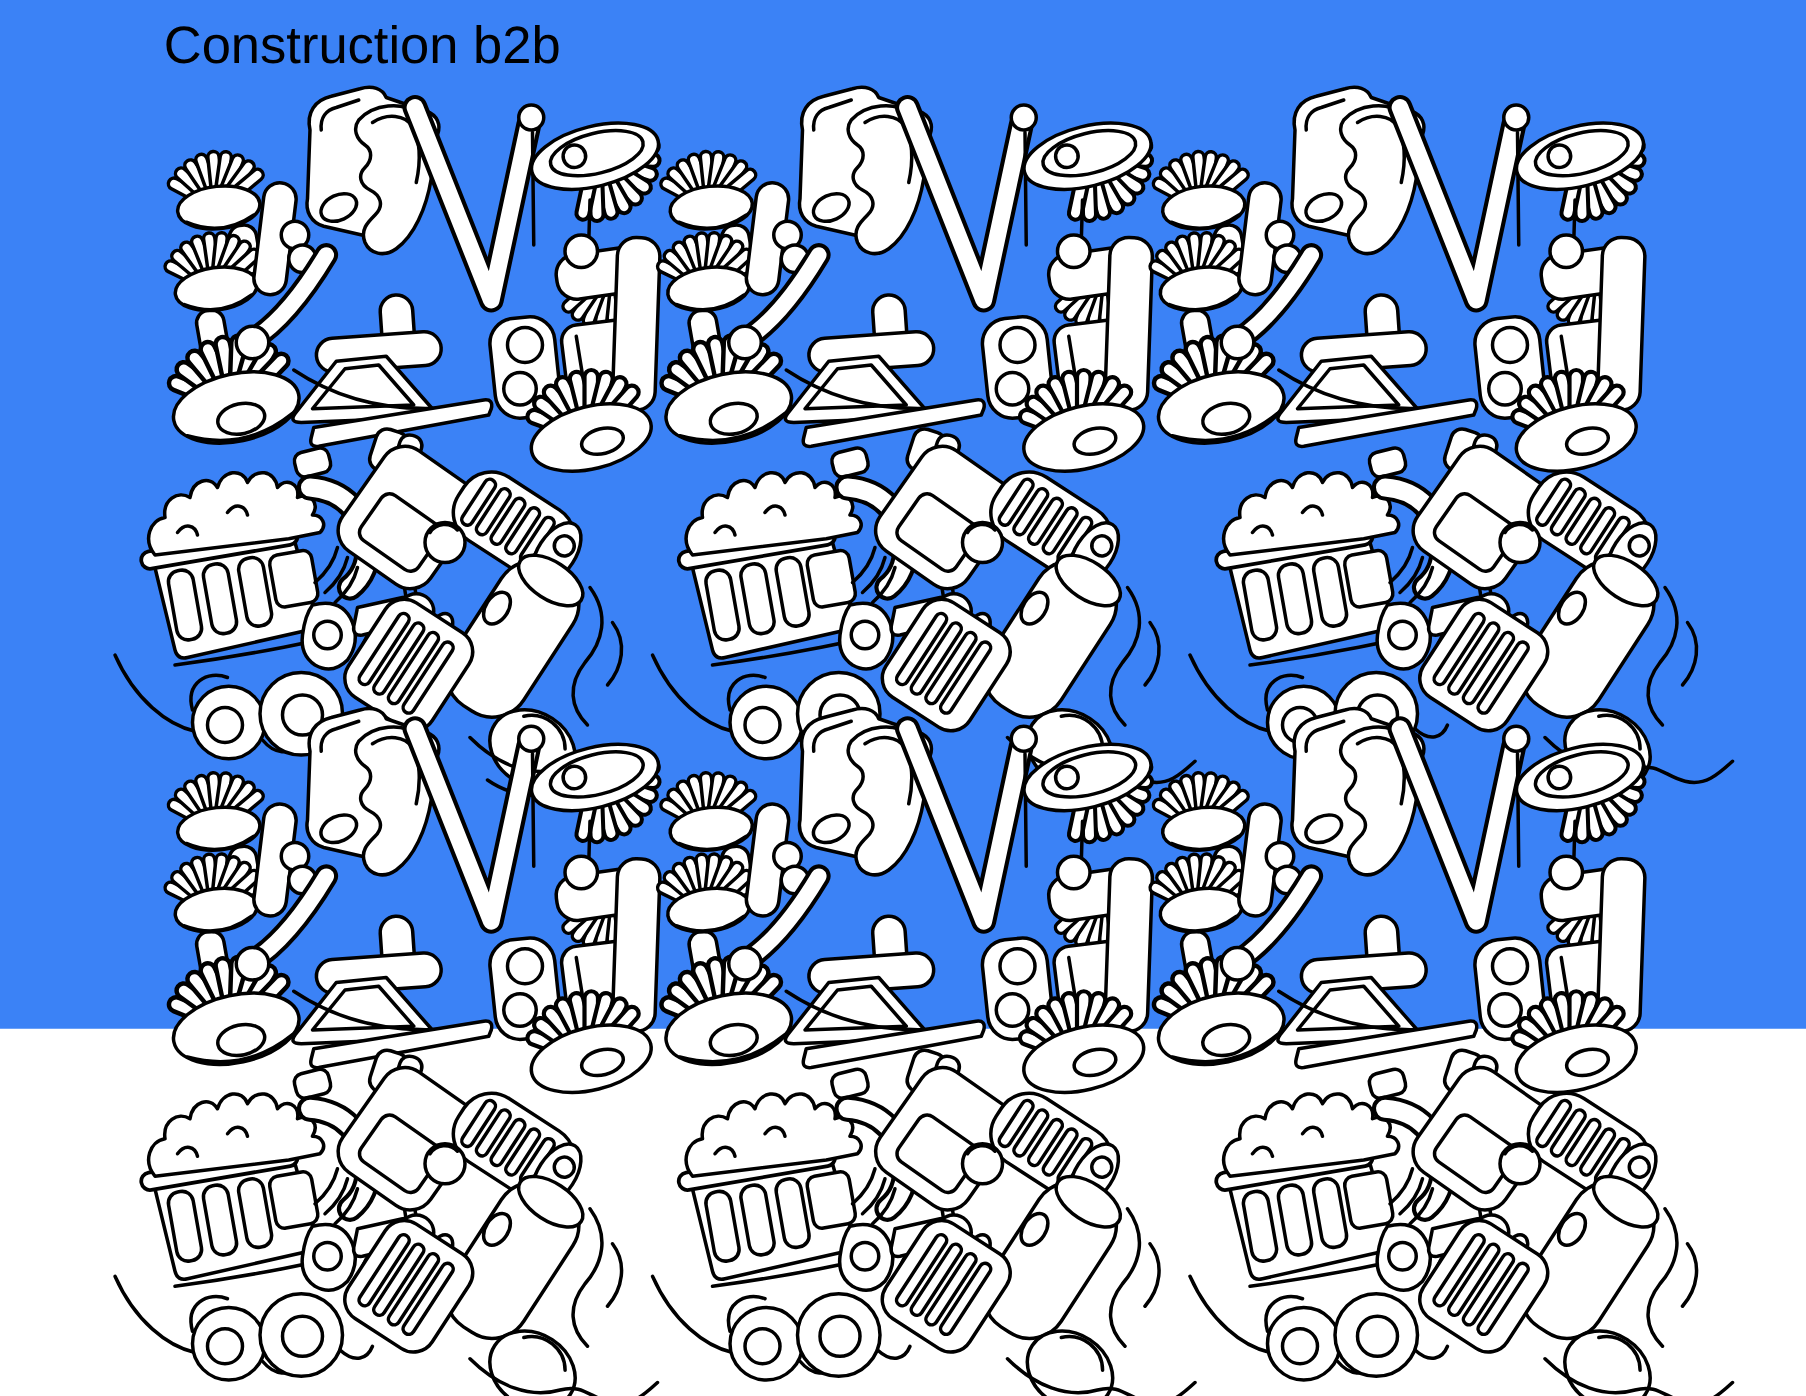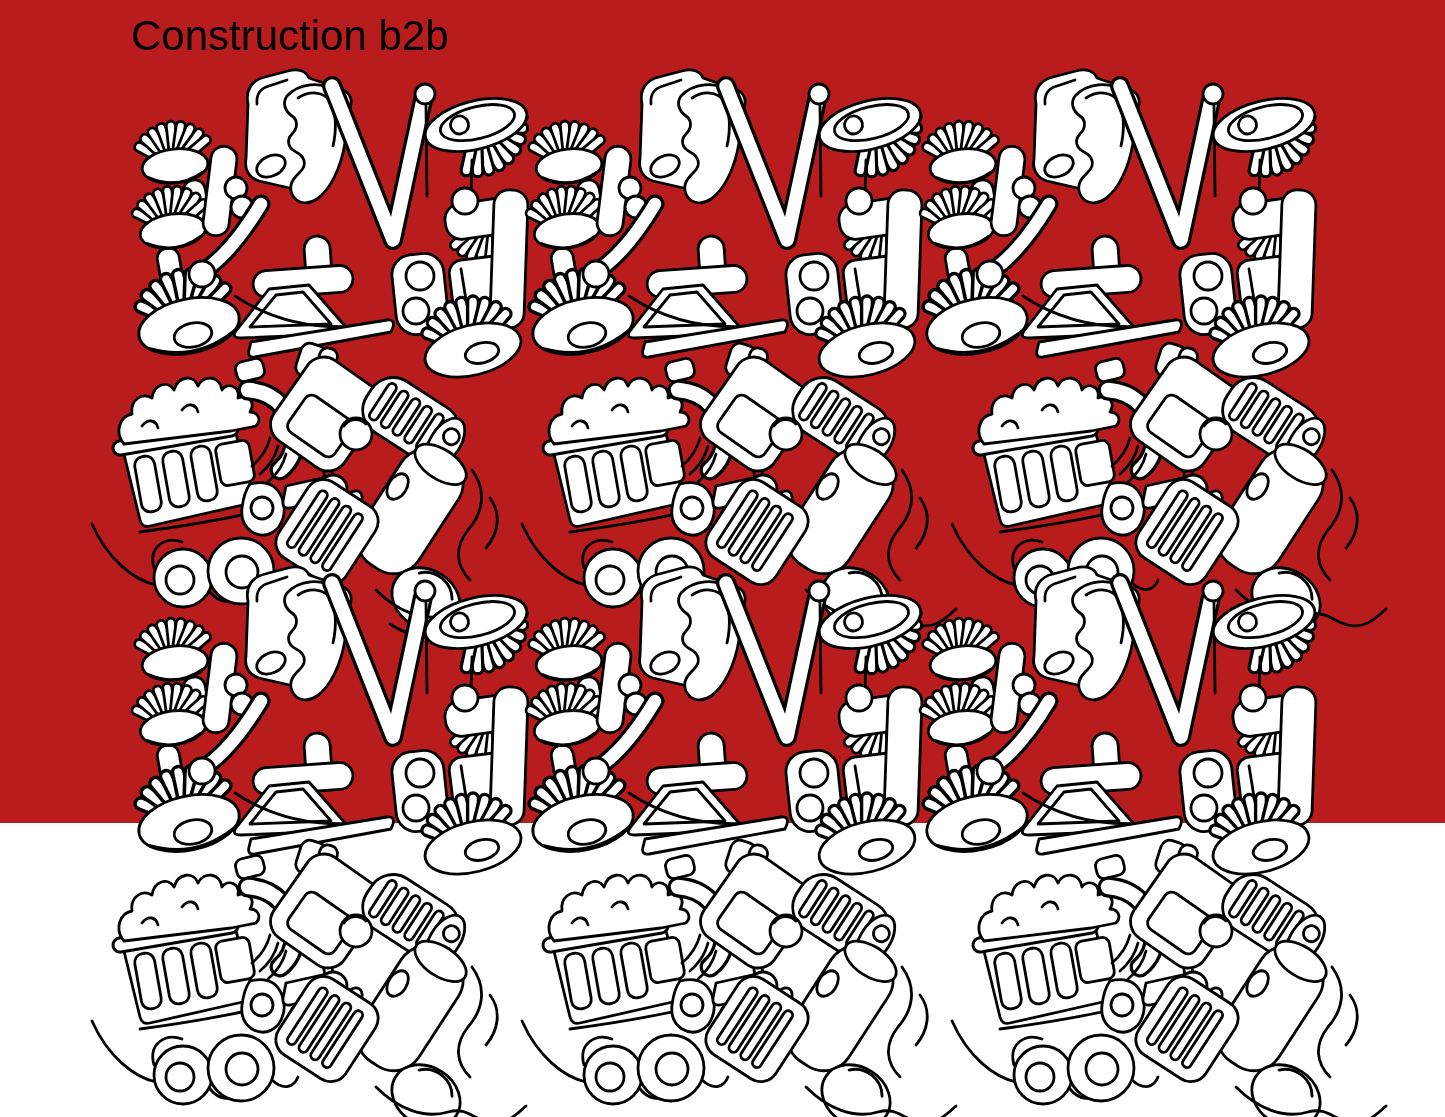--- a/index.html
+++ b/index.html
@@ -1,17 +1,17 @@
 <!DOCTYPE html>
 <html><head>
 <meta charset="utf-8">
 <style>
   html,body{margin:0;padding:0;background:#fff;}
   body{width:1445px;height:1117px;overflow:hidden;font-family:"Liberation Sans",sans-serif;}
-  .page{position:relative;width:1445px;height:823px;background:#b91c1c;}
+  .page{position:relative;width:1445px;height:823px;background:#3b82f6;}
   .title{
     position:absolute;left:131px;top:15px;margin:0;
     font-family:"Liberation Sans",sans-serif;
     font-size:42px;font-weight:400;color:#000;line-height:1;letter-spacing:0;
     white-space:nowrap;
   }
   svg.art{position:absolute;left:0;top:0;}
   
   .s{stroke:#000;stroke-width:2.8;fill:none;stroke-linecap:round;stroke-linejoin:round;}
   .f{stroke:#000;stroke-width:2.8;fill:#fff;stroke-linecap:round;stroke-linejoin:round;}

